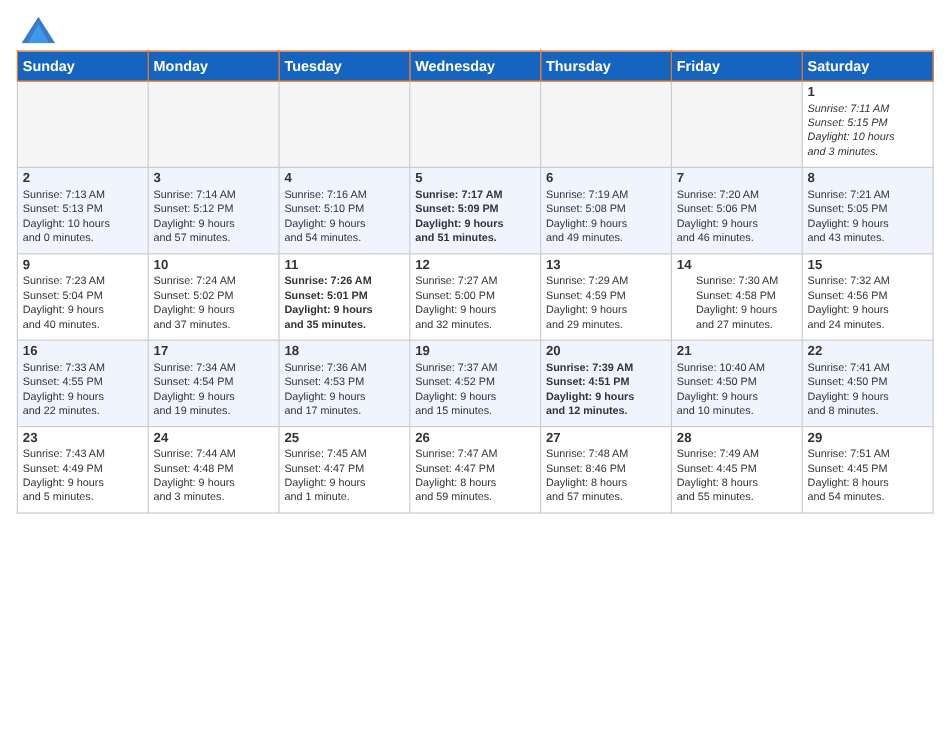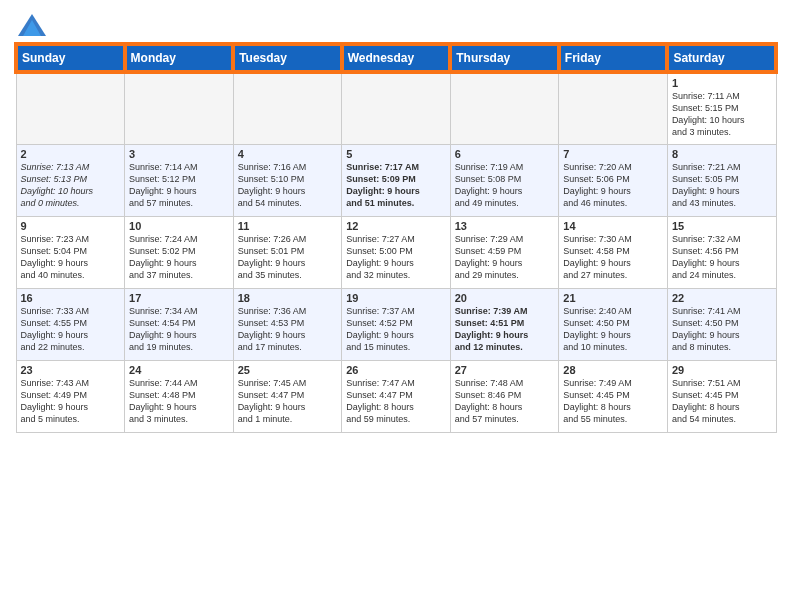--- a/index.html
+++ b/index.html
@@ -61,21 +61,21 @@
       border-collapse: collapse;
       table-layout: fixed;
     }
     .calendar-table th {
       background: #1565c0;
       color: #fff;
       font-size: 12px;
       font-weight: bold;
       padding: 5px 4px;
       text-align: left;
-      border: 4px solid #f97316;
+      border: 1px solid #f97316;
     }
     .calendar-table td {
       border: 1px solid #ccc;
       vertical-align: top;
       padding: 3px 4px;
       font-size: 9.5px;
       color: #333;
       background: #fff;
       height: 72px;
     }
@@ -140,30 +140,30 @@
     <tbody id="calendar-body">
     <tr>
           <td class="empty"></td>
           <td class="empty"></td>
           <td class="empty"></td>
           <td class="empty"></td>
           <td class="empty"></td>
           <td class="empty"></td>
           <td>
             <span class="day-number">1</span>
-            <div class="day-info" style="white-space: pre-line;">Sunrise: 7:11 AM
+            <div class="day-info" style="white-space: pre-line; font-style: italic;">Sunrise: 7:11 AM
 Sunset: 5:15 PM
 Daylight: 10 hours
 and 3 minutes.</div>
           </td>
         </tr>
         <tr class="alt-row">
           <td>
             <span class="day-number">2</span>
-            <div class="day-info" style="white-space: pre-line; font-style: italic;">Sunrise: 7:13 AM
+            <div class="day-info" style="white-space: pre-line;">Sunrise: 7:13 AM
 Sunset: 5:13 PM
 Daylight: 10 hours
 and 0 minutes.</div>
           </td>
           <td>
             <span class="day-number">3</span>
             <div class="day-info" style="white-space: pre-line;">Sunrise: 7:14 AM
 Sunset: 5:12 PM
 Daylight: 9 hours
 and 57 minutes.</div>
@@ -214,42 +214,42 @@
           </td>
           <td>
             <span class="day-number">10</span>
             <div class="day-info" style="white-space: pre-line;">Sunrise: 7:24 AM
 Sunset: 5:02 PM
 Daylight: 9 hours
 and 37 minutes.</div>
           </td>
           <td>
             <span class="day-number">11</span>
-            <div class="day-info" style="white-space: pre-line;">Sunrise: 7:26 AM
+            <div class="day-info" style="white-space: pre-line; font-weight: bold;">Sunrise: 7:26 AM
 Sunset: 5:01 PM
 Daylight: 9 hours
 and 35 minutes.</div>
           </td>
           <td>
             <span class="day-number">12</span>
             <div class="day-info" style="white-space: pre-line;">Sunrise: 7:27 AM
 Sunset: 5:00 PM
 Daylight: 9 hours
 and 32 minutes.</div>
           </td>
           <td>
             <span class="day-number">13</span>
             <div class="day-info" style="white-space: pre-line;">Sunrise: 7:29 AM
 Sunset: 4:59 PM
 Daylight: 9 hours
 and 29 minutes.</div>
           </td>
           <td>
             <span class="day-number">14</span>
-            <div class="day-info" style="white-space: pre-line;">Sunrise: 7:30 AM
+            <div class="day-info" style="white-space: pre-line; margin-left: 16px;">Sunrise: 7:30 AM
 Sunset: 4:58 PM
 Daylight: 9 hours
 and 27 minutes.</div>
           </td>
           <td>
             <span class="day-number">15</span>
             <div class="day-info" style="white-space: pre-line;">Sunrise: 7:32 AM
 Sunset: 4:56 PM
 Daylight: 9 hours
 and 24 minutes.</div>
@@ -286,21 +286,21 @@
           </td>
           <td>
             <span class="day-number">20</span>
             <div class="day-info" style="white-space: pre-line; font-weight: bold;">Sunrise: 7:39 AM
 Sunset: 4:51 PM
 Daylight: 9 hours
 and 12 minutes.</div>
           </td>
           <td>
             <span class="day-number">21</span>
-            <div class="day-info" style="white-space: pre-line;">Sunrise: 2:40 AM
+            <div class="day-info" style="white-space: pre-line;">Sunrise: 10:40 AM
 Sunset: 4:50 PM
 Daylight: 9 hours
 and 10 minutes.</div>
           </td>
           <td>
             <span class="day-number">22</span>
             <div class="day-info" style="white-space: pre-line;">Sunrise: 7:41 AM
 Sunset: 4:50 PM
 Daylight: 9 hours
 and 8 minutes.</div>

